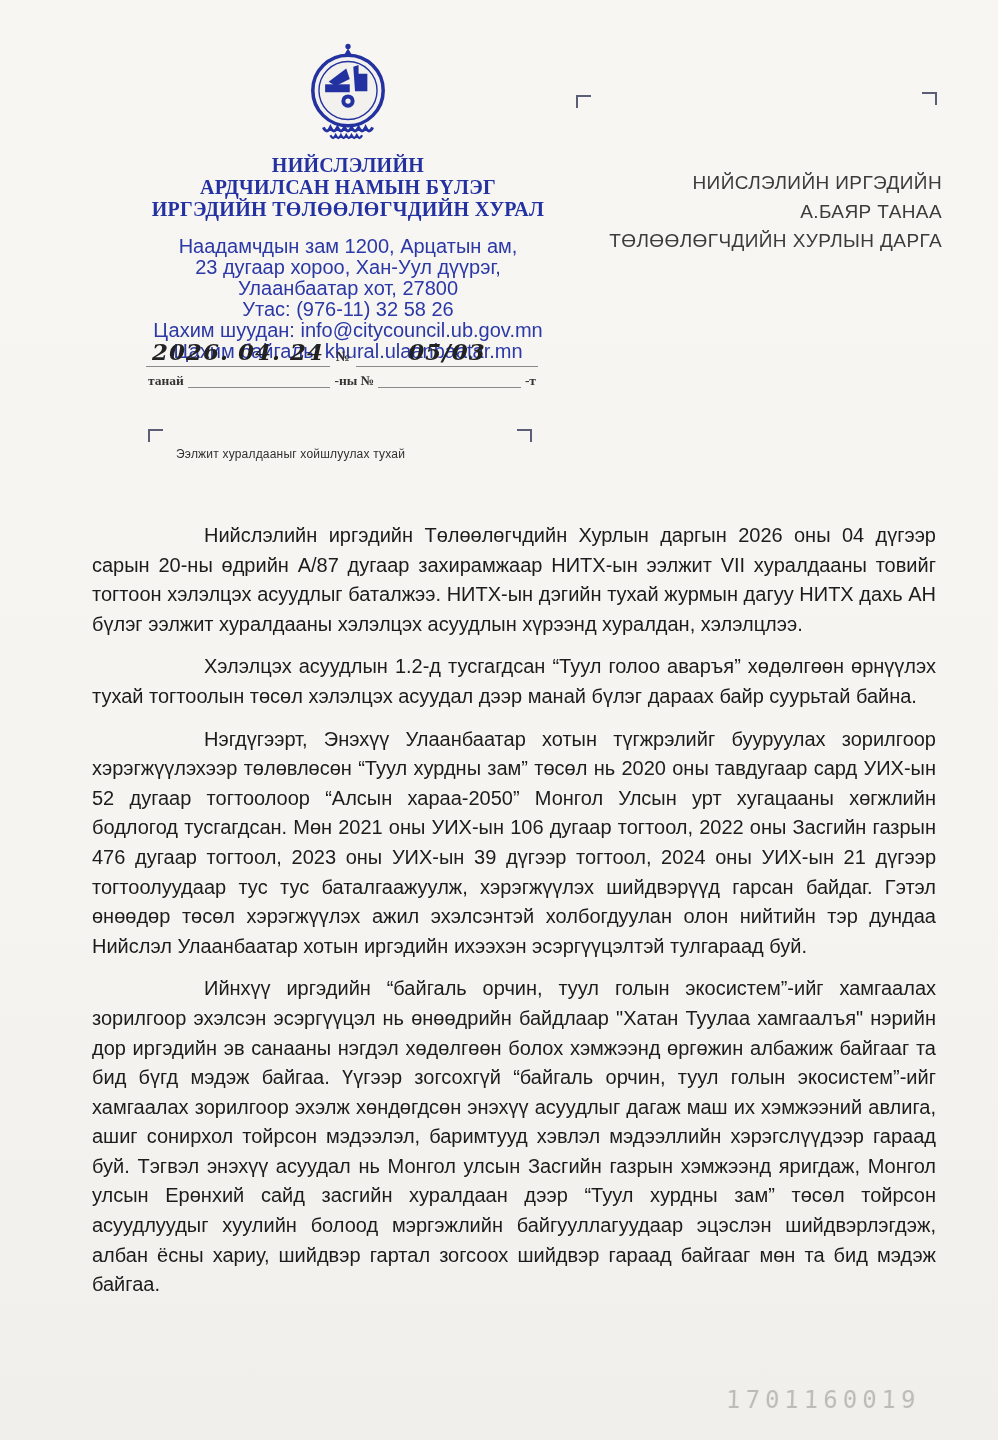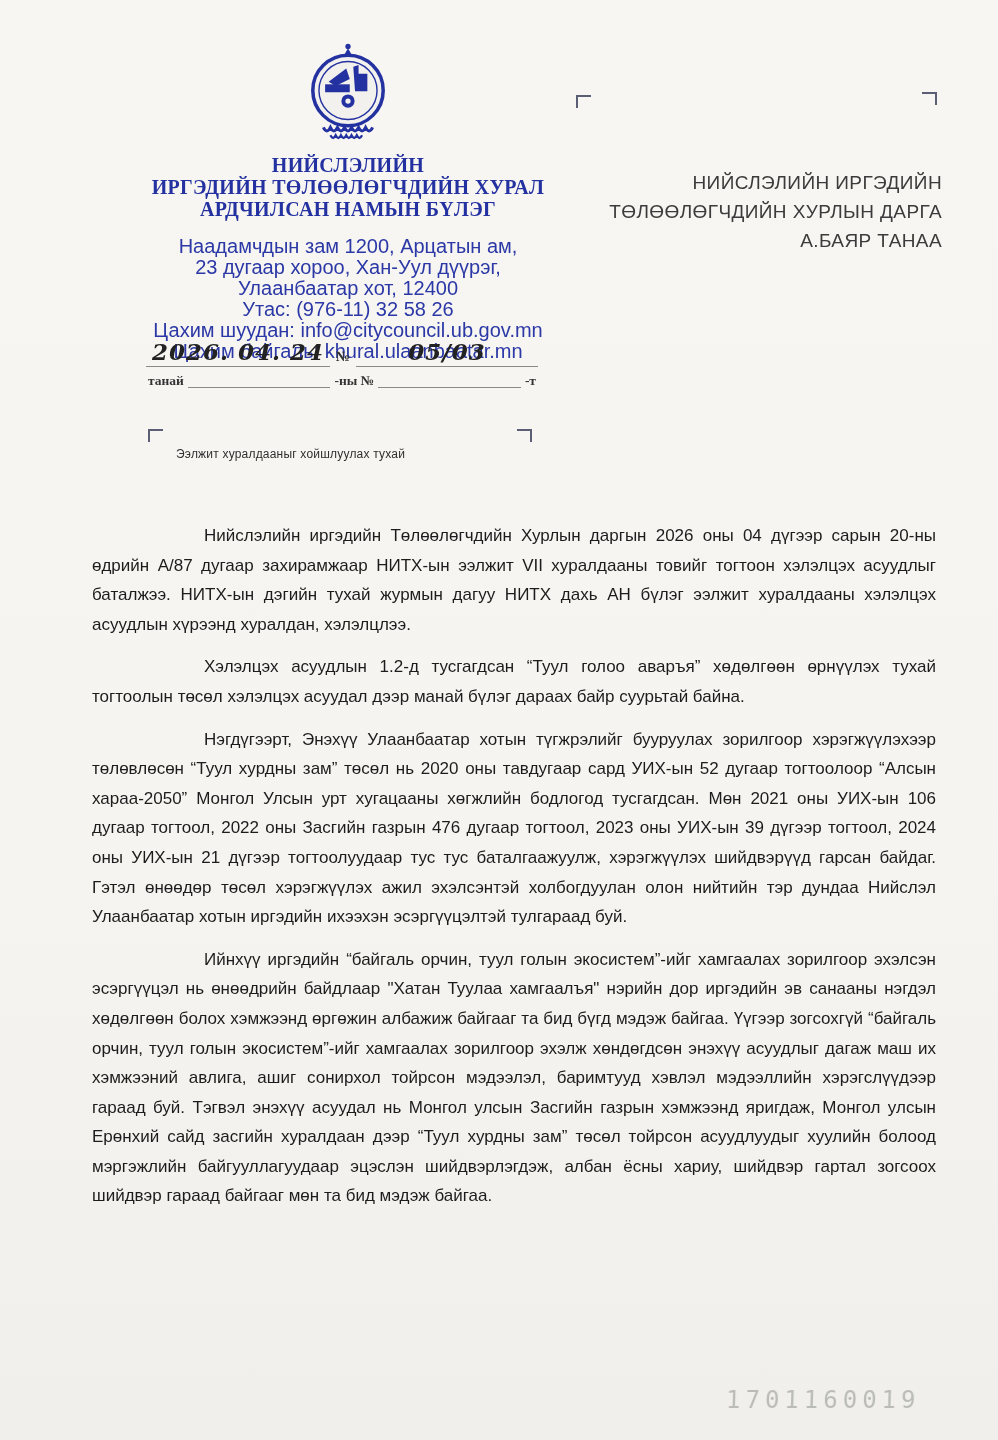--- a/index.html
+++ b/index.html
@@ -31,21 +31,21 @@
   .corner{position:absolute;width:13px;height:11px;}
   .corner.tl{border-left:2px solid #5b5e74;border-top:2px solid #5b5e74;}
   .corner.tr{border-right:2px solid #5b5e74;border-top:2px solid #5b5e74;}
   
   .recipient{position:absolute;right:66px;top:168px;width:420px;text-align:right;
              font-size:19px;line-height:29px;color:#3b3b3b;letter-spacing:.4px;}
   
   .subject{position:absolute;left:176px;top:447px;font-size:12px;color:#2f2f2f;letter-spacing:.2px;}
   
   .bodytext{position:absolute;left:92px;top:521px;width:844px;
-            font-size:17px;line-height:29.6px;text-align:justify;color:#1c1c1c;}
+            font-size:20px;line-height:29.6px;text-align:justify;color:#1c1c1c;}
   .bodytext p{margin:0 0 13px 0;text-indent:112px;}
   
   .stamp{position:absolute;left:726px;top:1386px;font-family:"DejaVu Sans Mono",monospace;
          font-size:24px;letter-spacing:5px;color:rgba(60,65,60,.30);filter:blur(.6px);
          transform:skewX(-2deg);}
 </style>
 </head>
 <body>
 
 <div class="page">
@@ -65,27 +65,27 @@
         <path d="M56 28 L62 26 L62 36 L72 36 L72 56 L58 56 Z" fill="#2431a0"></path>
         <circle cx="50" cy="67" r="7.5" fill="#2431a0"></circle>
         <circle cx="50" cy="67" r="3" fill="#f2f1ee"></circle>
 
         <path d="M22 97 q4 8 8 0 q4 8 8 0 q4 8 8 0 q4 8 8 0 q4 8 8 0 q4 8 8 0 q4 8 8 0" stroke="#2431a0" stroke-width="3.4" fill="none"></path>
         <path d="M30 106 q3 6 6 0 q3 6 6 0 q3 6 6 0 q3 6 6 0 q3 6 6 0 q3 6 6 0" stroke="#2431a0" stroke-width="2.6" fill="none"></path>
       </svg>
     </div>
     <div class="org">
       <div>НИЙСЛЭЛИЙН</div>
+      <div>АРДЧИЛСАН НАМЫН БҮЛЭГ</div>
       <div>ИРГЭДИЙН ТӨЛӨӨЛӨГЧДИЙН ХУРАЛ</div>
-      <div>АРДЧИЛСАН НАМЫН БҮЛЭГ</div>
     </div>
     <div class="addr">
       <div>Наадамчдын зам 1200, Арцатын ам,</div>
       <div>23 дугаар хороо, Хан-Уул дүүрэг,</div>
-      <div>Улаанбаатар хот, 12400</div>
+      <div>Улаанбаатар хот, 27800</div>
       <div>Утас: (976-11) 32 58 26</div>
       <div>Цахим шуудан: info@citycouncil.ub.gov.mn</div>
       <div>Цахим байгаль: khural.ulaanbaatar.mn</div>
     </div>
   </div>
 
   <div class="refblock">
     <div class="refrow1">
       <div class="date-cell u1">
         <span class="hand">2026. 04. 24</span>
@@ -104,22 +104,22 @@
     </div>
   </div>
 
   <div class="corner tl" style="left:576px;top:95px;"></div>
   <div class="corner tr" style="left:922px;top:92px;"></div>
   <div class="corner tl" style="left:148px;top:429px;"></div>
   <div class="corner tr" style="left:517px;top:429px;"></div>
 
   <div class="recipient">
     <div>НИЙСЛЭЛИЙН ИРГЭДИЙН</div>
+    <div>А.БАЯР ТАНАА</div>
     <div>ТӨЛӨӨЛӨГЧДИЙН ХУРЛЫН ДАРГА</div>
-    <div>А.БАЯР ТАНАА</div>
   </div>
 
   <div class="subject">Ээлжит хуралдааныг хойшлуулах тухай</div>
 
   <div class="bodytext">
     <p>Нийслэлийн иргэдийн Төлөөлөгчдийн Хурлын даргын 2026 оны 04 дүгээр сарын 20-ны өдрийн А/87 дугаар захирамжаар НИТХ-ын ээлжит VII хуралдааны товийг тогтоон хэлэлцэх асуудлыг баталжээ. НИТХ-ын дэгийн тухай журмын дагуу НИТХ дахь АН бүлэг ээлжит хуралдааны хэлэлцэх асуудлын хүрээнд хуралдан, хэлэлцлээ.</p>
     <p>Хэлэлцэх асуудлын 1.2-д тусгагдсан “Туул голоо аваръя” хөдөлгөөн өрнүүлэх тухай тогтоолын төсөл хэлэлцэх асуудал дээр манай бүлэг дараах байр суурьтай байна.</p>
     <p>Нэгдүгээрт, Энэхүү Улаанбаатар хотын түгжрэлийг бууруулах зорилгоор хэрэгжүүлэхээр төлөвлөсөн “Туул хурдны зам” төсөл нь 2020 оны тавдугаар сард УИХ-ын 52 дугаар тогтоолоор “Алсын хараа-2050” Монгол Улсын урт хугацааны хөгжлийн бодлогод тусгагдсан. Мөн 2021 оны УИХ-ын 106 дугаар тогтоол, 2022 оны Засгийн газрын 476 дугаар тогтоол, 2023 оны УИХ-ын 39 дүгээр тогтоол, 2024 оны УИХ-ын 21 дүгээр тогтоолуудаар тус тус баталгаажуулж, хэрэгжүүлэх шийдвэрүүд гарсан байдаг. Гэтэл өнөөдөр төсөл хэрэгжүүлэх ажил эхэлсэнтэй холбогдуулан олон нийтийн тэр дундаа Нийслэл Улаанбаатар хотын иргэдийн ихээхэн эсэргүүцэлтэй тулгараад буй.</p>
     <p>Ийнхүү иргэдийн “байгаль орчин, туул голын экосистем”-ийг хамгаалах зорилгоор эхэлсэн эсэргүүцэл нь өнөөдрийн байдлаар "Хатан Туулаа хамгаалъя" нэрийн дор иргэдийн эв санааны нэгдэл хөдөлгөөн болох хэмжээнд өргөжин албажиж байгааг та бид бүгд мэдэж байгаа. Үүгээр зогсохгүй “байгаль орчин, туул голын экосистем”-ийг хамгаалах зорилгоор эхэлж хөндөгдсөн энэхүү асуудлыг дагаж маш их хэмжээний авлига, ашиг сонирхол тойрсон мэдээлэл, баримтууд хэвлэл мэдээллийн хэрэгслүүдээр гараад буй. Тэгвэл энэхүү асуудал нь Монгол улсын Засгийн газрын хэмжээнд яригдаж, Монгол улсын Ерөнхий сайд засгийн хуралдаан дээр “Туул хурдны зам” төсөл тойрсон асуудлуудыг хуулийн болоод мэргэжлийн байгууллагуудаар эцэслэн шийдвэрлэгдэж, албан ёсны хариу, шийдвэр гартал зогсоох шийдвэр гараад байгааг мөн та бид мэдэж байгаа.</p>
   </div>

